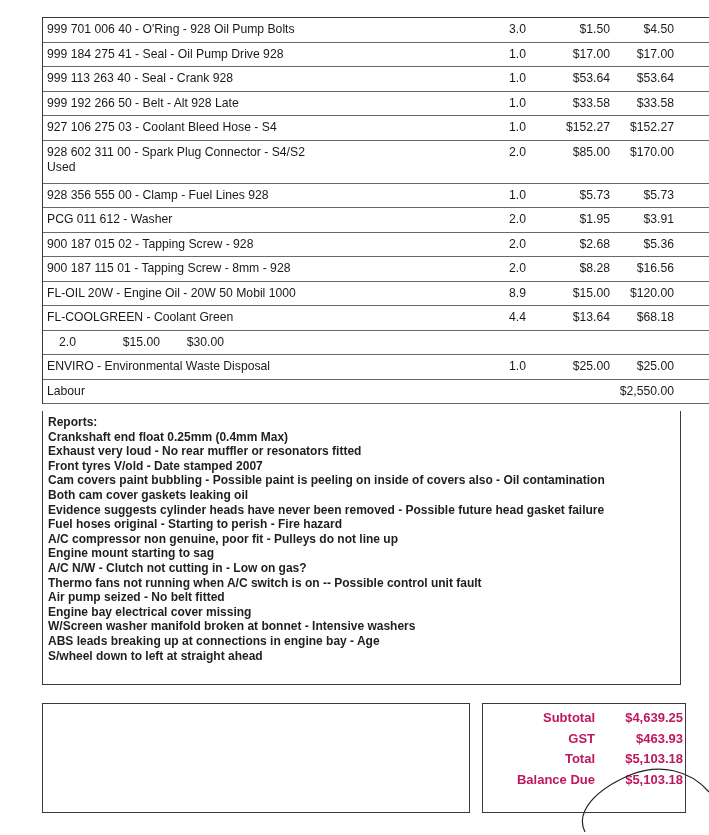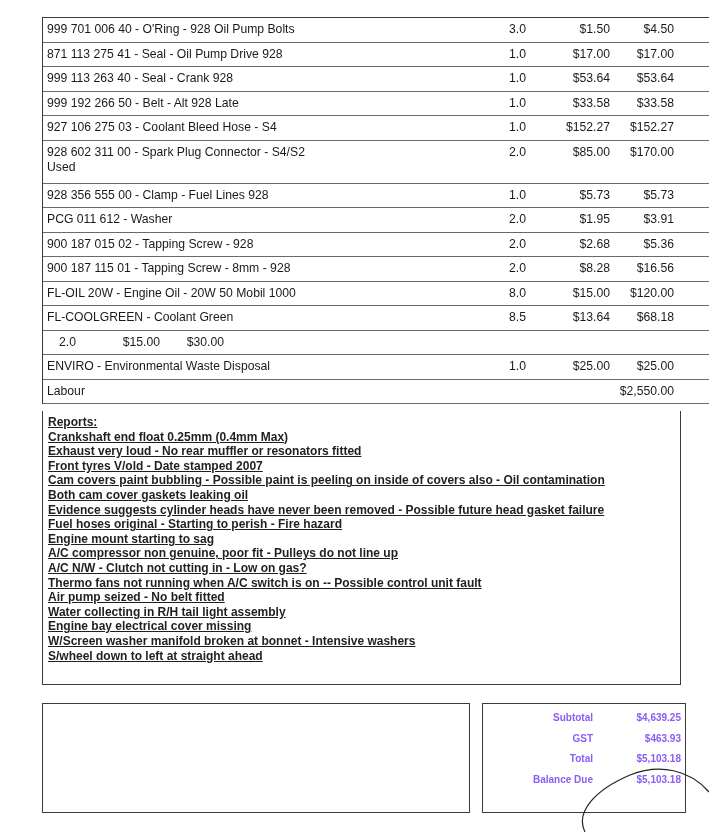--- a/index.html
+++ b/index.html
@@ -65,21 +65,21 @@
       height: 274px;
       border: 1px solid #3a3a3a;
       border-top: none;
       box-sizing: border-box;
       padding: 4px 0 0 5px;
       font-size: 12px;
       font-weight: bold;
       line-height: 14.6px;
       color: #1f1f1f;
     }
-    .reports div { white-space: nowrap; text-decoration: underline; }
+    .reports div { white-space: nowrap; }
     .notes-box {
       position: absolute;
       left: 42px;
       top: 703px;
       width: 428px;
       height: 110px;
       border: 1px solid #3a3a3a;
       box-sizing: border-box;
     }
     .totals-box {
@@ -87,24 +87,25 @@
       left: 482px;
       top: 703px;
       width: 204px;
       height: 110px;
       border: 1px solid #3a3a3a;
       box-sizing: border-box;
       padding-top: 4px;
     }
     .tot-row {
       display: flex;
-      font-size: 10px;
+      font-size: 13px;
       font-weight: bold;
       line-height: 20.5px;
-      color: #8b5cf6;
+      color: #be185d;
+      justify-content: center;
     }
     .tot-label {
       width: 110px;
       text-align: right;
     }
     .tot-value {
       width: 88px;
       text-align: right;
     }
     .handwriting {
@@ -118,21 +119,21 @@
 <body>
 
 <div class="items-table">
   <div class="row">
     <div class="cell-desc">999 701 006 40 - O'Ring - 928 Oil Pump Bolts</div>
     <div class="cell-qty">3.0</div>
     <div class="cell-unit">$1.50</div>
     <div class="cell-total">$4.50</div>
   </div>
   <div class="row">
-    <div class="cell-desc">871 113 275 41 - Seal - Oil Pump Drive 928</div>
+    <div class="cell-desc">999 184 275 41 - Seal - Oil Pump Drive 928</div>
     <div class="cell-qty">1.0</div>
     <div class="cell-unit">$17.00</div>
     <div class="cell-total">$17.00</div>
   </div>
   <div class="row">
     <div class="cell-desc">999 113 263 40 - Seal - Crank 928</div>
     <div class="cell-qty">1.0</div>
     <div class="cell-unit">$53.64</div>
     <div class="cell-total">$53.64</div>
   </div>
@@ -176,27 +177,27 @@
     <div class="cell-total">$5.36</div>
   </div>
   <div class="row">
     <div class="cell-desc">900 187 115 01 - Tapping Screw - 8mm - 928</div>
     <div class="cell-qty">2.0</div>
     <div class="cell-unit">$8.28</div>
     <div class="cell-total">$16.56</div>
   </div>
   <div class="row">
     <div class="cell-desc">FL-OIL 20W - Engine Oil - 20W 50 Mobil 1000</div>
-    <div class="cell-qty">8.0</div>
+    <div class="cell-qty">8.9</div>
     <div class="cell-unit">$15.00</div>
     <div class="cell-total">$120.00</div>
   </div>
   <div class="row">
     <div class="cell-desc">FL-COOLGREEN - Coolant Green</div>
-    <div class="cell-qty">8.5</div>
+    <div class="cell-qty">4.4</div>
     <div class="cell-unit">$13.64</div>
     <div class="cell-total">$68.18</div>
   </div>
   <div class="row">
     <div class="cell-qty">2.0</div>
     <div class="cell-unit">$15.00</div>
     <div class="cell-total">$30.00</div>
   </div>
   <div class="row">
     <div class="cell-desc">ENVIRO - Environmental Waste Disposal</div>
@@ -214,28 +215,28 @@
 
 <div class="reports">
   <div>Reports:</div>
   <div>Crankshaft end float 0.25mm (0.4mm Max)</div>
   <div>Exhaust very loud - No rear muffler or resonators fitted</div>
   <div>Front tyres V/old - Date stamped 2007</div>
   <div>Cam covers paint bubbling - Possible paint is peeling on inside of covers also - Oil contamination</div>
   <div>Both cam cover gaskets leaking oil</div>
   <div>Evidence suggests cylinder heads have never been removed - Possible future head gasket failure</div>
   <div>Fuel hoses original - Starting to perish - Fire hazard</div>
+  <div>A/C compressor non genuine, poor fit - Pulleys do not line up</div>
   <div>Engine mount starting to sag</div>
-  <div>A/C compressor non genuine, poor fit - Pulleys do not line up</div>
   <div>A/C N/W - Clutch not cutting in - Low on gas?</div>
   <div>Thermo fans not running when A/C switch is on -- Possible control unit fault</div>
   <div>Air pump seized - No belt fitted</div>
-  <div>Water collecting in R/H tail light assembly</div>
   <div>Engine bay electrical cover missing</div>
   <div>W/Screen washer manifold broken at bonnet - Intensive washers</div>
+  <div>ABS leads breaking up at connections in engine bay - Age</div>
   <div>S/wheel down to left at straight ahead</div>
 </div>
 
 <div class="notes-box"></div>
 
 <div class="totals-box">
   <div class="tot-row">
     <div class="tot-label">Subtotal</div>
     <div class="tot-value">$4,639.25</div>
   </div>

